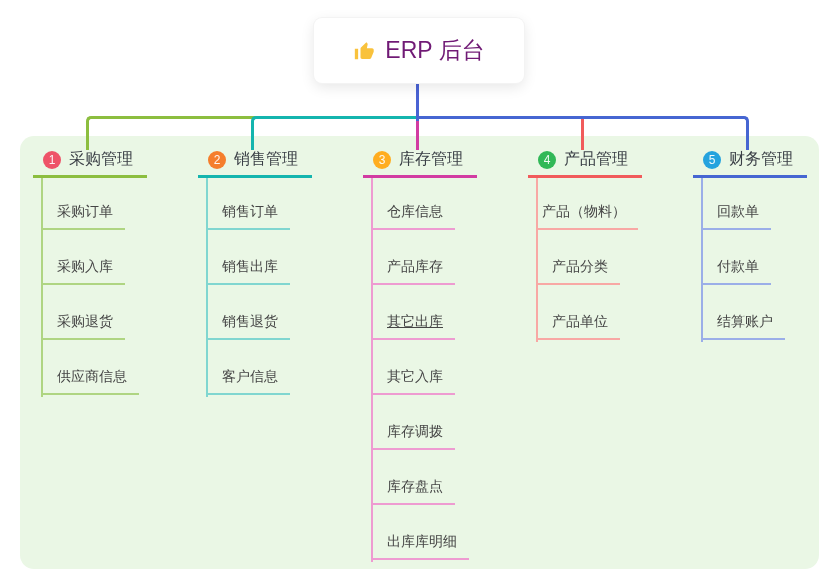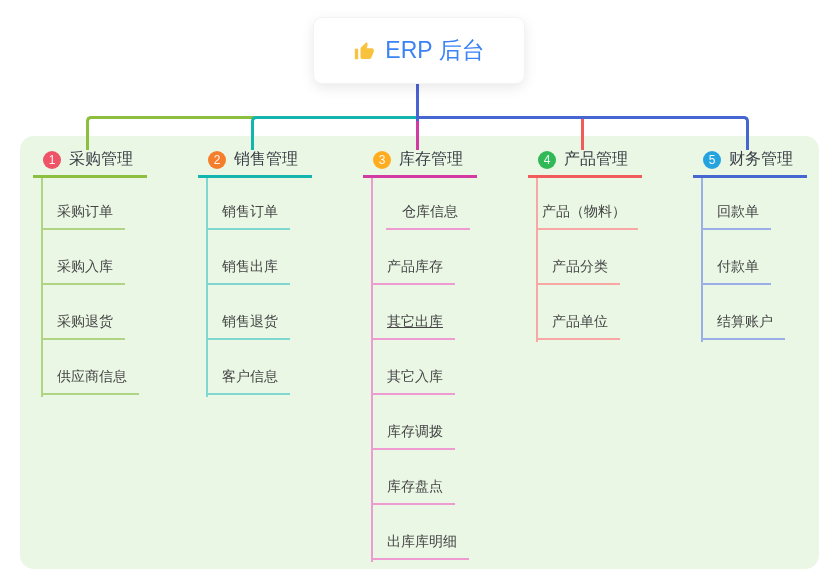--- a/index.html
+++ b/index.html
@@ -6,21 +6,21 @@
   body{font-family:"Liberation Sans",sans-serif;}
   #app{position:relative;width:839px;height:588px;background:#ffffff;overflow:hidden;}
 
   .panel{position:absolute;left:20px;top:136px;width:799px;height:433px;
          background:#EAF7E5;border-radius:14px;}
 
   .root-card{position:absolute;left:314px;top:18px;width:210px;height:65px;
          background:#ffffff;border-radius:8px;
          box-shadow:0 0 0 1px #f3f3f3,0 4px 14px rgba(0,0,0,.10);
          display:flex;align-items:center;justify-content:center;gap:10px;
-         font-size:23px;color:#3b82f6;font-weight:500;white-space:nowrap;z-index:5;}
+         font-size:23px;color:#701a75;font-weight:500;white-space:nowrap;z-index:5;}
   .root-card svg{display:block;}
 
   .seg{position:absolute;box-sizing:border-box;}
 
   .hdr{position:absolute;top:149px;display:inline-flex;align-items:center;gap:8px;
        padding:0 14px 5px 10px;border-bottom:3px solid;
        font-size:16px;font-weight:500;color:#3A3F46;white-space:nowrap;z-index:3;}
   .badge{width:18px;height:18px;border-radius:50%;flex:0 0 18px;
        display:inline-flex;align-items:center;justify-content:center;
        font-size:12px;line-height:18px;color:rgba(255,255,255,.92);}
@@ -91,21 +91,21 @@
           <span class="kcell" style="border-bottom-color: rgb(128, 214, 208);">客户信息</span>
         </div>
       </div>
       <div class="hdr" style="left: 363px; border-bottom-color: rgb(210, 60, 162);">
         <span class="badge" style="background: rgb(255, 173, 31);">3</span>
         <span>库存管理</span>
       </div>
       <div class="spine" style="left: 371px; top: 177px; height: 385px; background: rgb(238, 155, 209);"></div>
       <div class="kids" style="left: 371px;">
         <div class="krow">
-          <span class="kcell" style="border-bottom-color: rgb(238, 155, 209); margin-left: 15px;">仓库信息</span>
+          <span class="kcell" style="border-bottom-color: rgb(238, 155, 209);">仓库信息</span>
         </div>
         <div class="krow">
           <span class="kcell" style="border-bottom-color: rgb(238, 155, 209);">产品库存</span>
         </div>
         <div class="krow">
           <span class="kcell" style="border-bottom-color: rgb(238, 155, 209); text-decoration: underline;">其它出库</span>
         </div>
         <div class="krow">
           <span class="kcell" style="border-bottom-color: rgb(238, 155, 209);">其它入库</span>
         </div>

